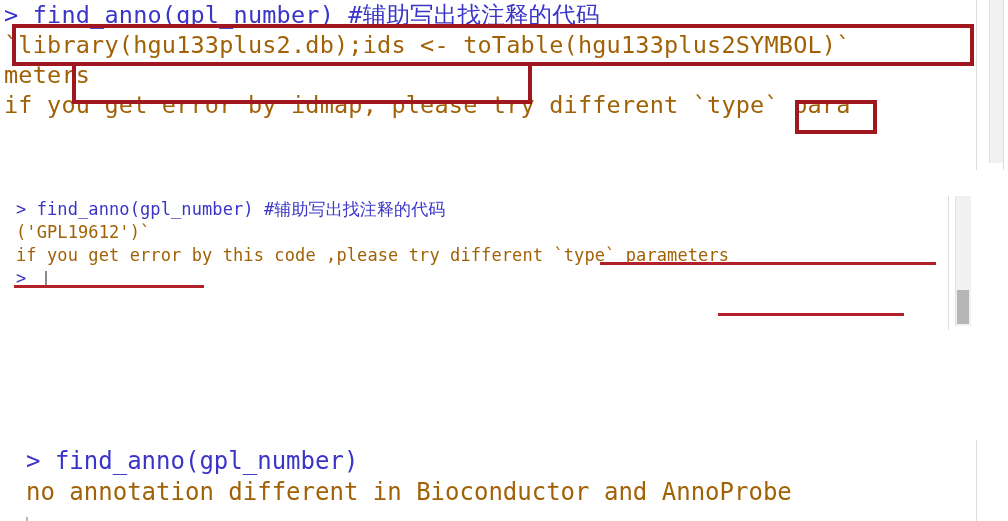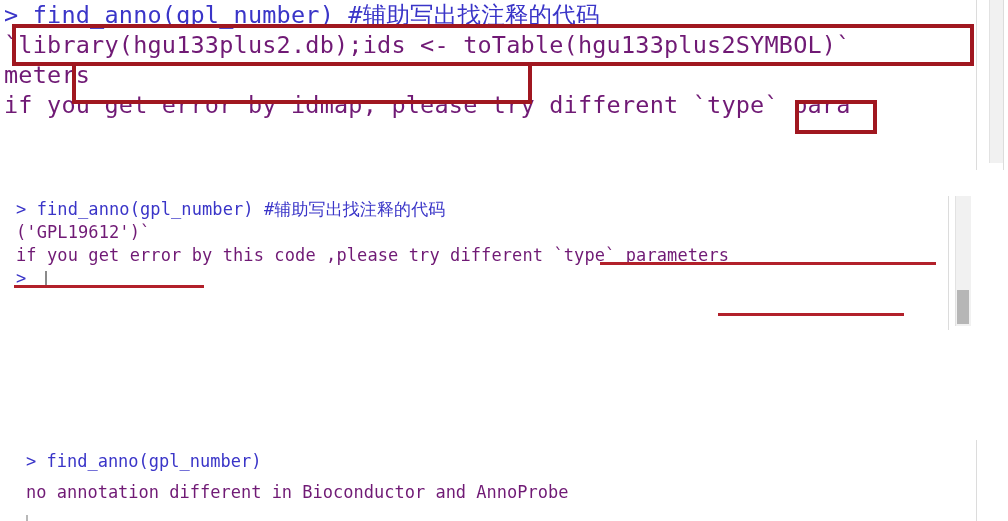--- a/index.html
+++ b/index.html
@@ -25,21 +25,21 @@
 
   
   .panel {
     position: absolute;
     background: #ffffff;
     box-sizing: border-box;
   }
 
   .line {
     white-space: pre;
-    color: #701a75;
+    color: #a16207;
     position: relative;
   }
   .line.prompt { color: #3a35c8; }
 
   
   #panel-top {
     left: 0; top: -6px;
     width: 976px;
     height: 182px;
     font-size: 23.5px;
@@ -89,21 +89,21 @@
     background: #8a8a8a;
     vertical-align: -2px;
     margin-left: 8px;
   }
 
   
   #panel-bot {
     left: 0; top: 440px;
     width: 976px;
     height: 81px;
-    font-size: 17px;
+    font-size: 24px;
     line-height: 31px;
     padding: 6px 0 0 26px;
   }
   #panel-bot .caret-block {
     display: inline-block;
     width: 2px;
     height: 14px;
     background: #b8b8b8;
   }
 

